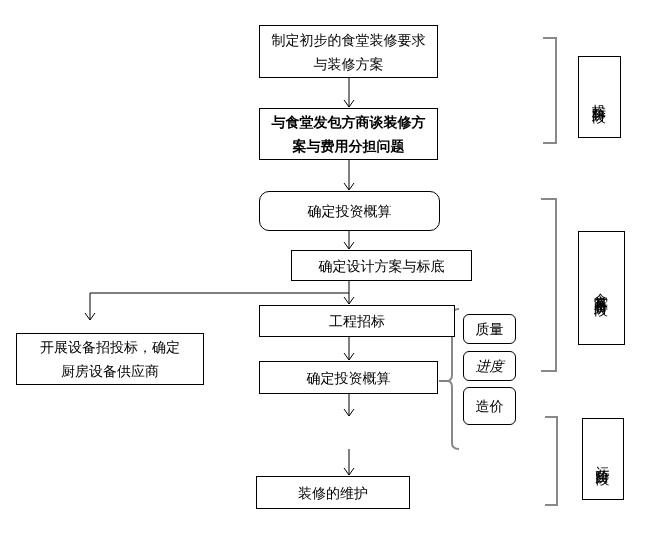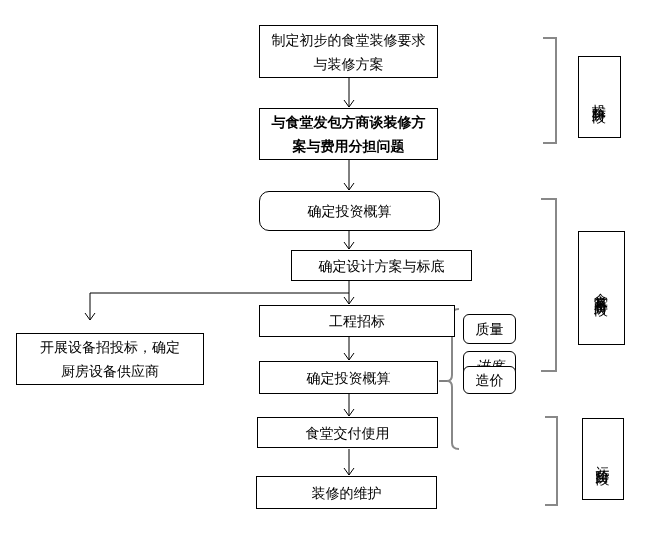--- a/index.html
+++ b/index.html
@@ -26,28 +26,28 @@
     box-sizing: border-box;
   }
   
   #box-step1 { left: 259px; top: 25px;  width: 179px; height: 53px; }
   #box-step2 { left: 259px; top: 108px; width: 179px; height: 52px; font-weight: bold; }
   #box-step3 { left: 259px; top: 191px; width: 181px; height: 40px; border-radius: 10px; }
   #box-step4 { left: 259px; top: 250px; width: 181px; height: 31px; margin-left: 32px; }
   #box-step5 { left: 259px; top: 305px; width: 196px; height: 32px; }
   #box-step6 { left: 259px; top: 361px; width: 179px; height: 33px; }
   #box-step7 { left: 257px; top: 417px; width: 181px; height: 31px; }
-  #box-step8 { left: 256px; top: 476px; width: 181px; height: 33px; }
+  #box-step8 { left: 256px; top: 476px; width: 154px; height: 33px; }
   
   #box-side  { left: 16px;  top: 321px; width: 188px; height: 52px; margin-top: 12px; }
   
   .aspect { left: 463px; width: 53px; font-size: 14px; border-radius: 6px; }
   #box-aspect-0 { top: 314px; height: 30px; }
   #box-aspect-1 { top: 351px; height: 30px; font-style: italic; }
-  #box-aspect-2 { top: 366px; height: 28px; }
+  #box-aspect-2 { top: 387px; height: 38px; }
   #box-aspect-3 { top: 419px; height: 29px; }
   
   .stage {
     writing-mode: vertical-rl;
     text-orientation: upright;
     letter-spacing: 2px;
     line-height: normal;
     font-size: 14px;
   }
   #box-stage-bidding     { left: 578px; top: 56px;  width: 43px; height: 82px; }
@@ -105,21 +105,20 @@
   </svg>
 
   <div class="box" id="box-step1">制定初步的食堂装修要求
 与装修方案</div>
   <div class="box" id="box-step2">与食堂发包方商谈装修方
 案与费用分担问题</div>
   <div class="box" id="box-step3">确定投资概算</div>
   <div class="box" id="box-step4">确定设计方案与标底</div>
   <div class="box" id="box-step5">工程招标</div>
   <div class="box" id="box-step6">确定投资概算</div>
-  <div class="box" id="box-step7">食堂交付使用</div>
   <div class="box" id="box-step8">装修的维护</div>
 
   <div class="box" id="box-side">开展设备招投标，确定
 厨房设备供应商</div>
 
   <div class="box aspect" id="box-aspect-0">质量</div>
   <div class="box aspect" id="box-aspect-1">进度</div>
   <div class="box aspect" id="box-aspect-2">造价</div>
 
   <div class="box stage" id="box-stage-bidding">投标阶段</div>

